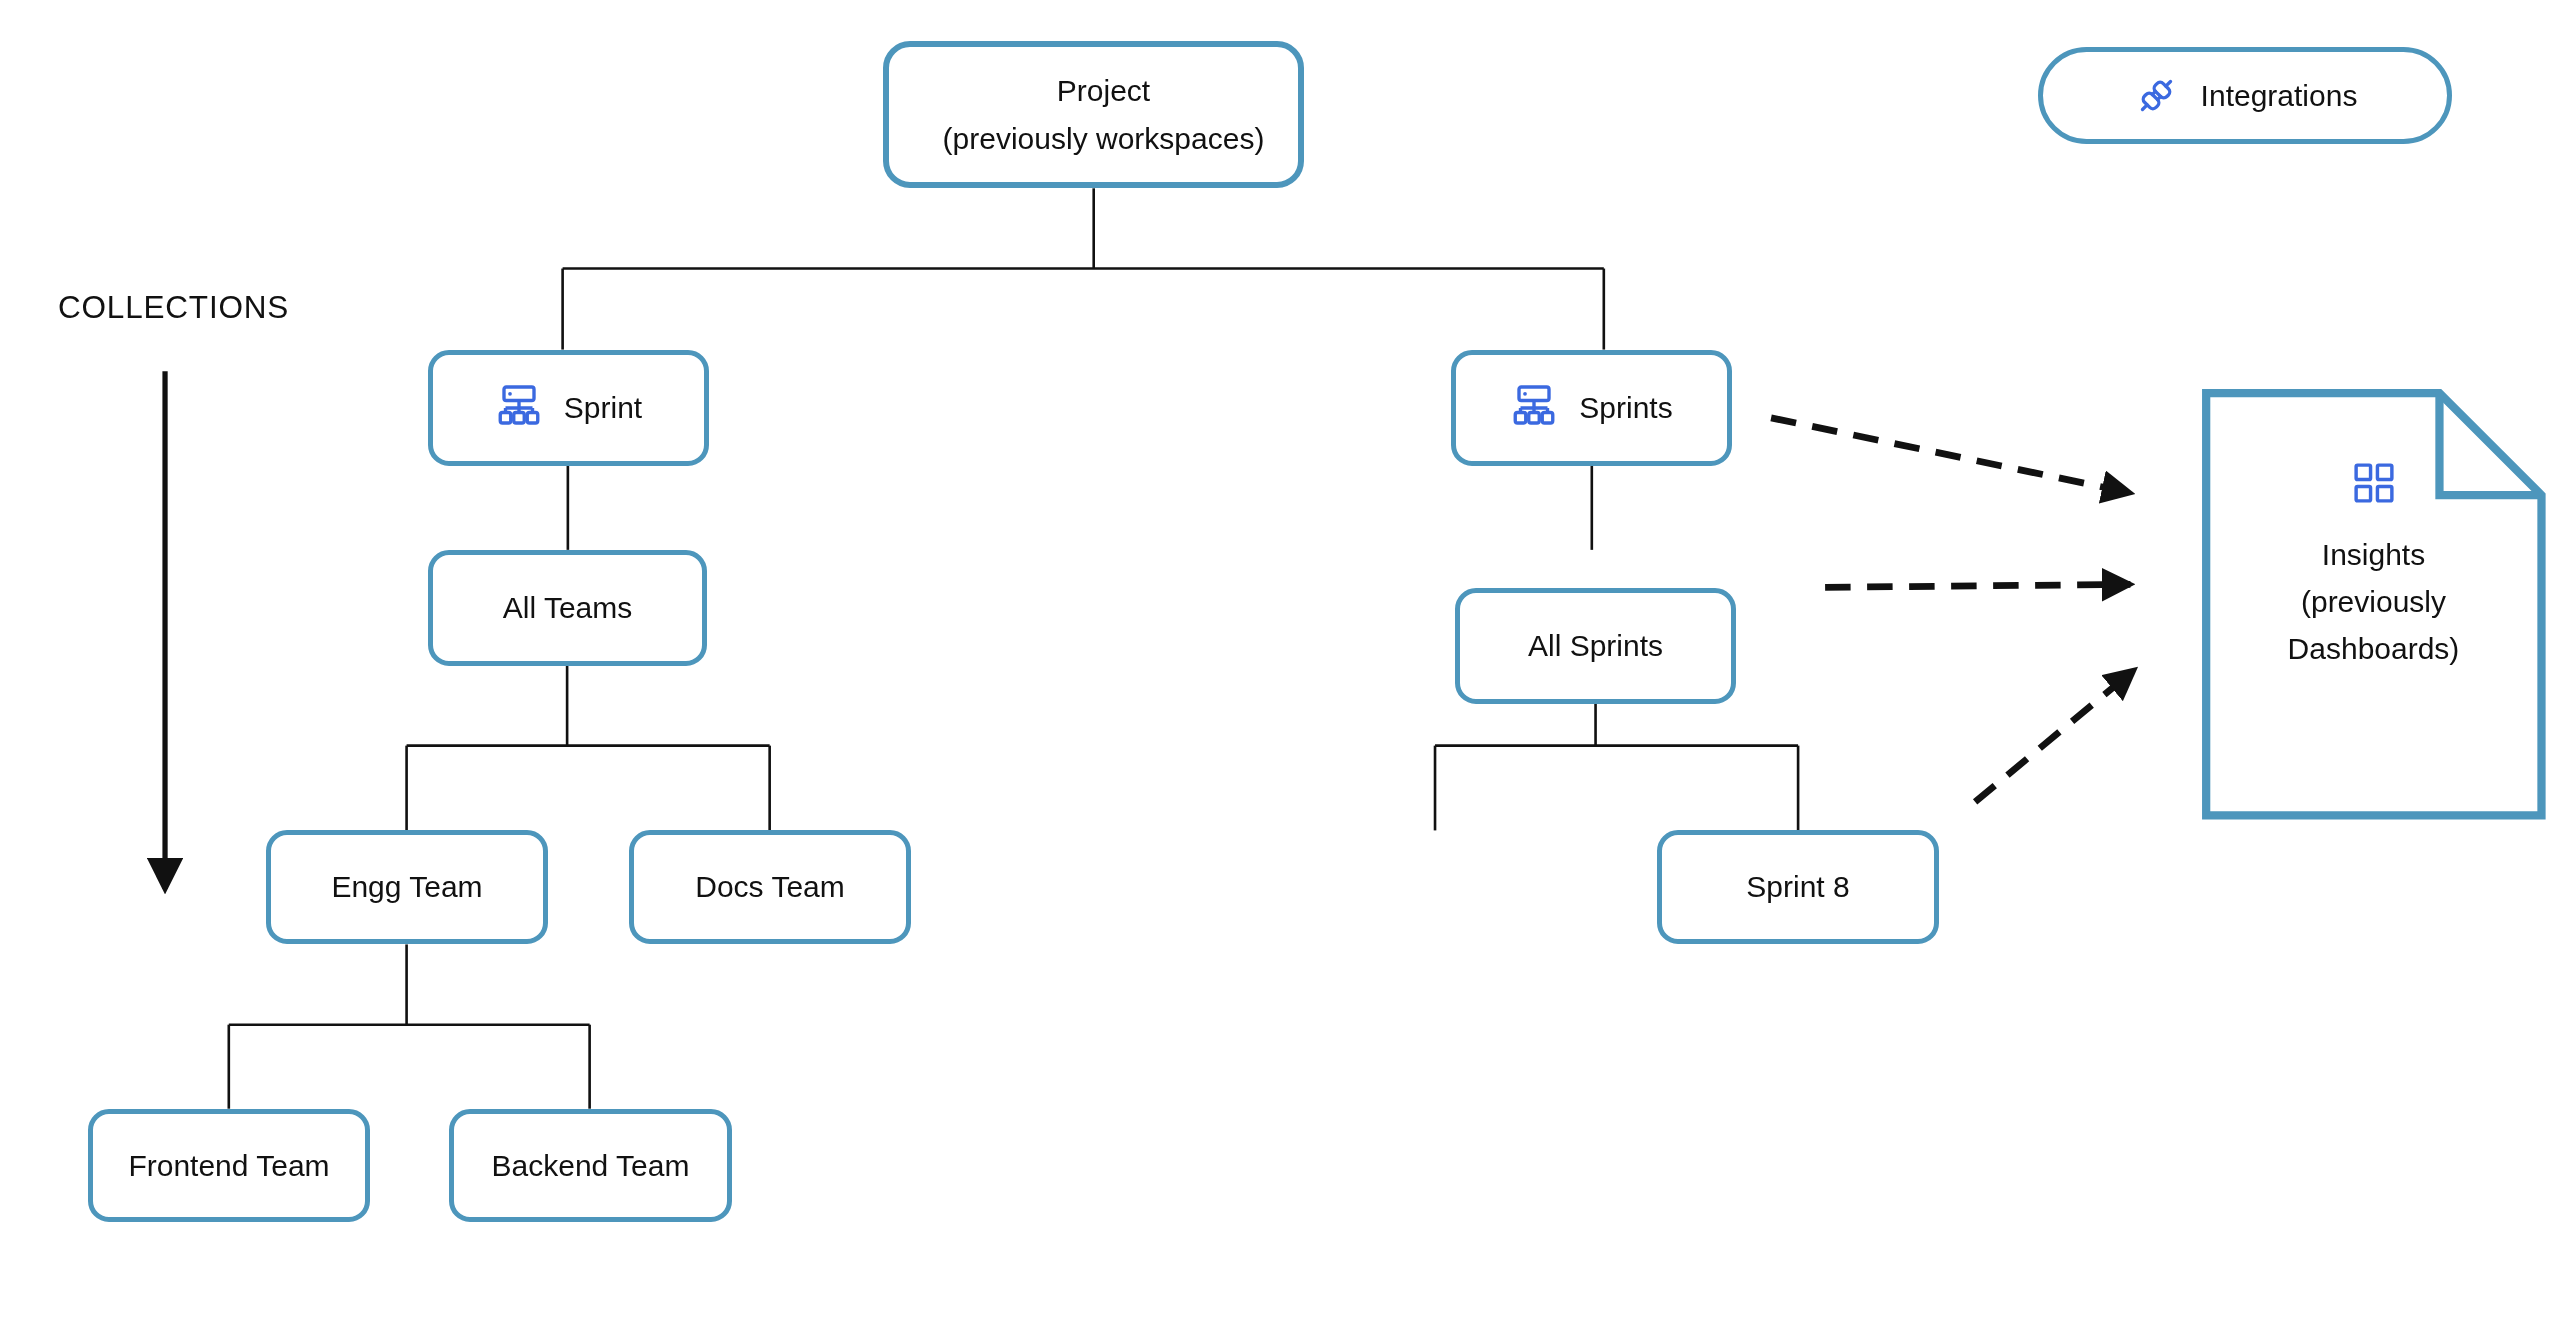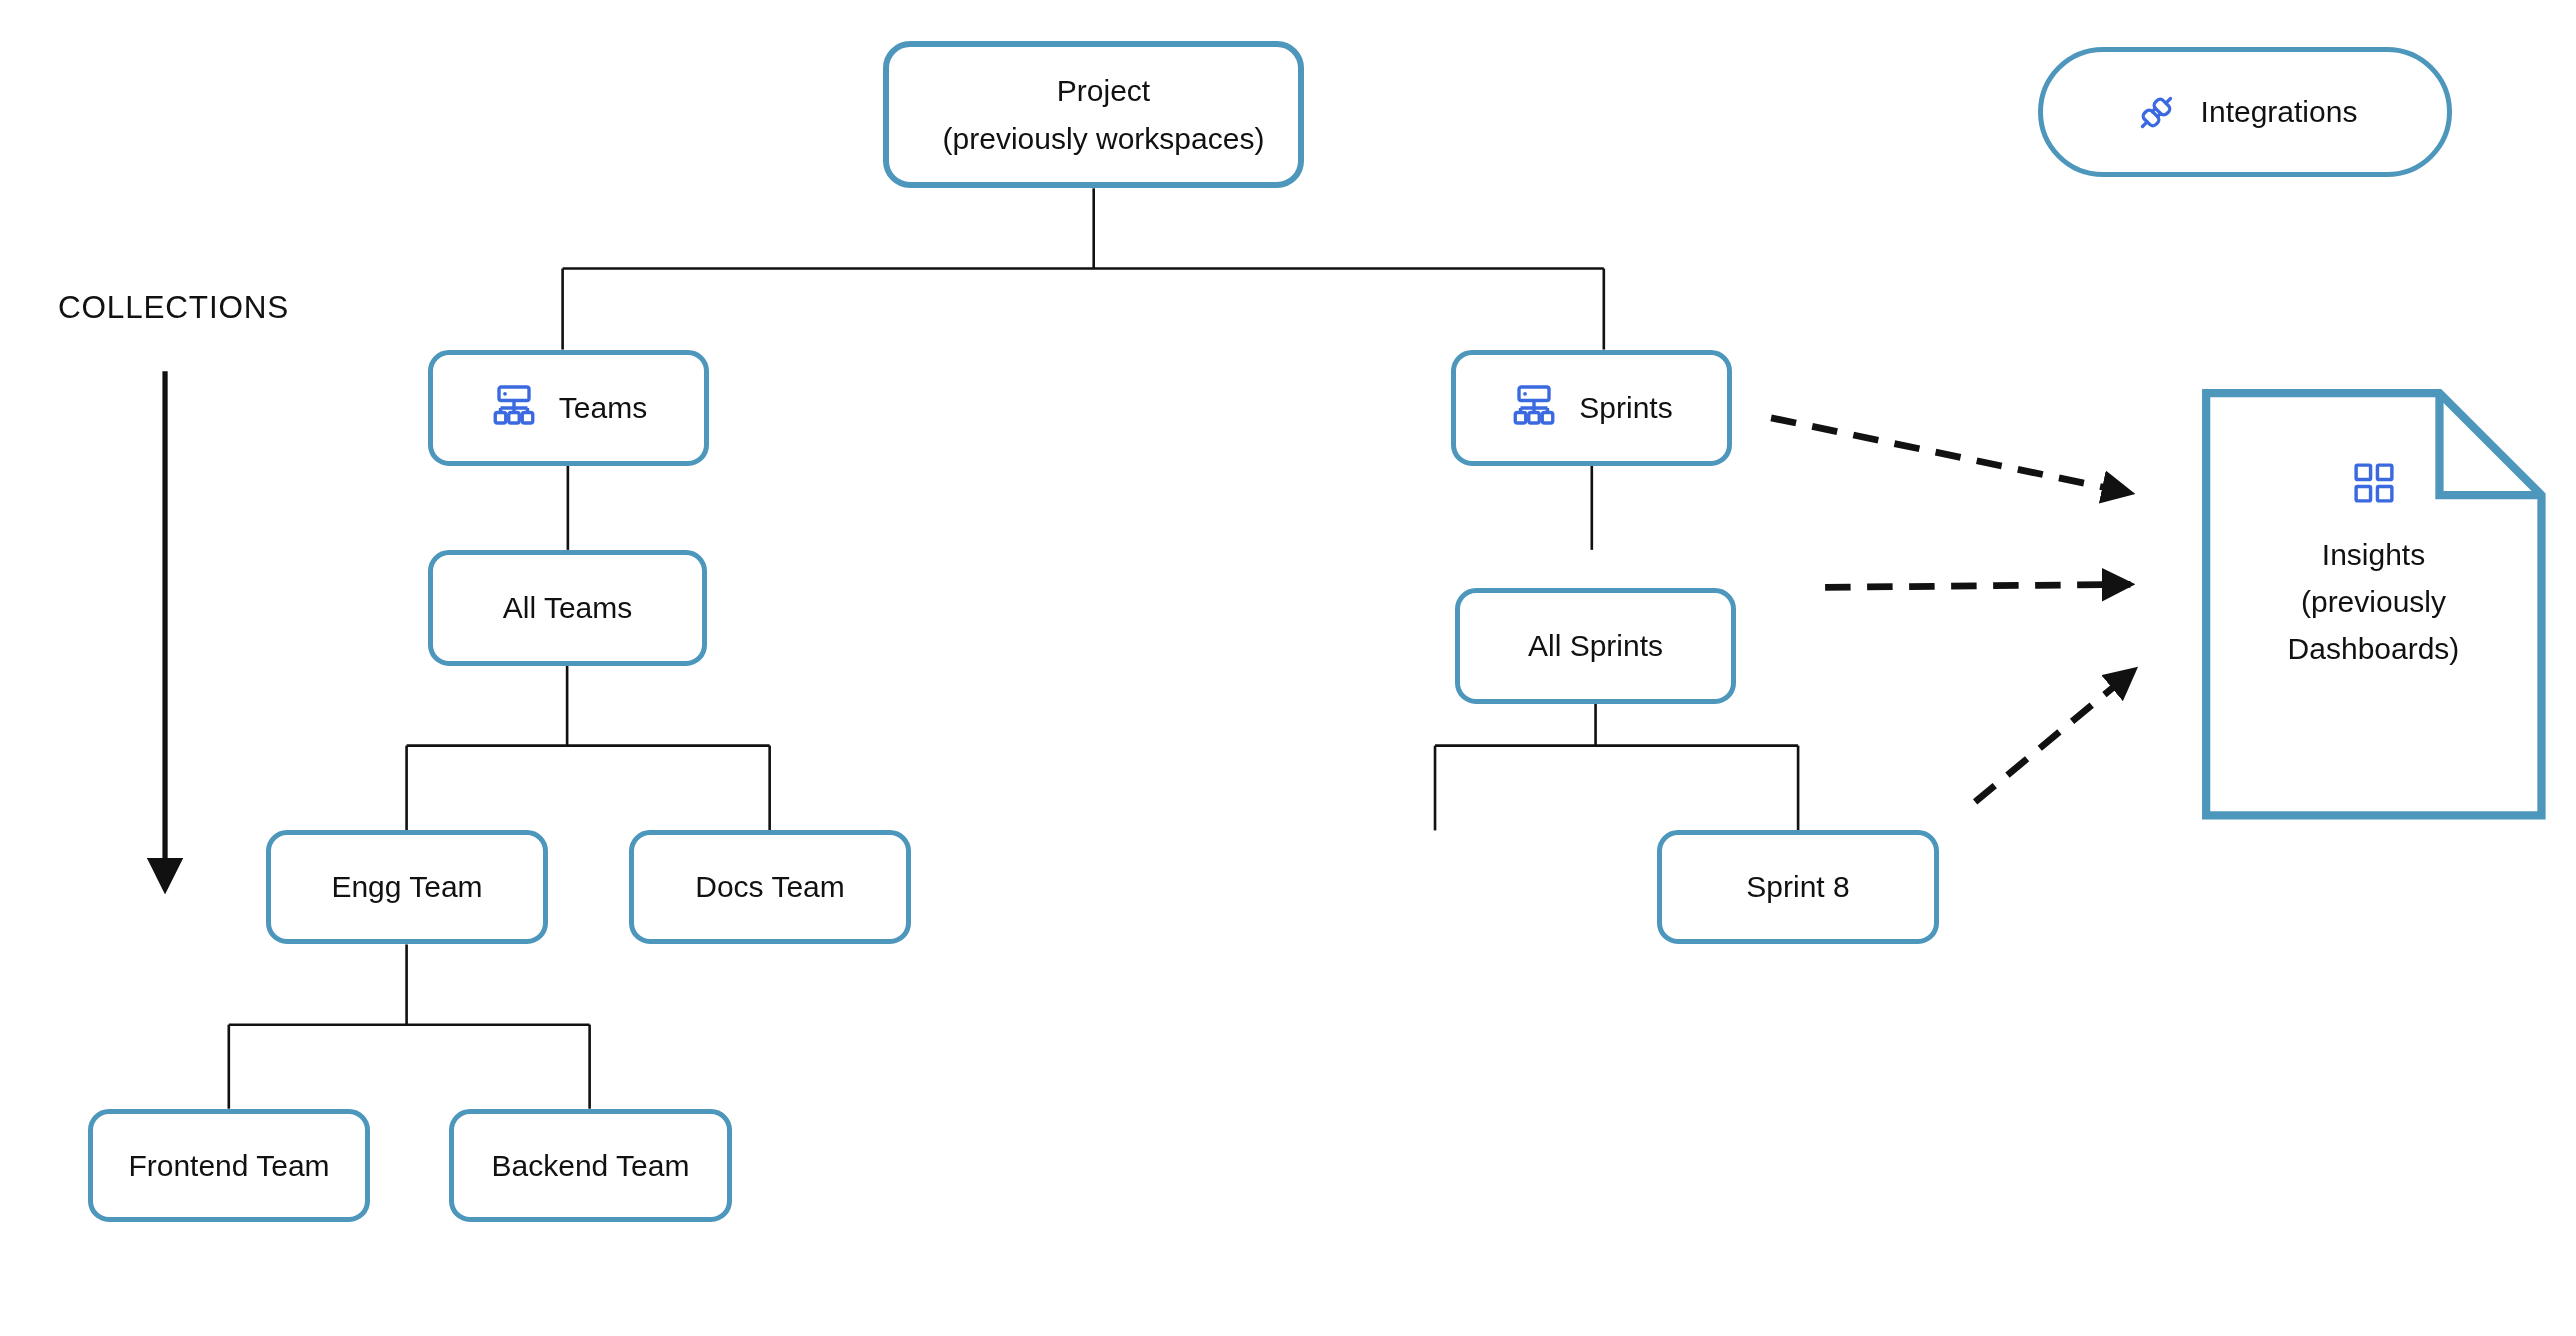--- a/index.html
+++ b/index.html
@@ -123,21 +123,21 @@
 
   <div class="node" style="left:428px;top:350px;width:281px;height:116px;">
     <svg class="icon" width="48" height="48" viewBox="0 0 64 64" fill="none" stroke="#3B69E0" stroke-width="4.5">
       <rect x="12" y="4" width="40" height="18" rx="3"></rect>
       <circle cx="20" cy="13" r="2.5" fill="#3B69E0" stroke="none"></circle>
       <path d="M32 22 V32 M14 32 H50 M14 32 V38 M32 32 V38 M50 32 V38"></path>
       <rect x="7" y="38" width="14" height="14" rx="3"></rect>
       <rect x="25" y="38" width="14" height="14" rx="3"></rect>
       <rect x="43" y="38" width="14" height="14" rx="3"></rect>
     </svg>
-    <span class="node-label">Teams</span>
+    <span class="node-label">Sprint</span>
   </div>
 
   <div class="node" style="left:1451px;top:350px;width:281px;height:116px;">
     <svg class="icon" width="48" height="48" viewBox="0 0 64 64" fill="none" stroke="#3B69E0" stroke-width="4.5">
       <rect x="12" y="4" width="40" height="18" rx="3"></rect>
       <circle cx="20" cy="13" r="2.5" fill="#3B69E0" stroke="none"></circle>
       <path d="M32 22 V32 M14 32 H50 M14 32 V38 M32 32 V38 M50 32 V38"></path>
       <rect x="7" y="38" width="14" height="14" rx="3"></rect>
       <rect x="25" y="38" width="14" height="14" rx="3"></rect>
       <rect x="43" y="38" width="14" height="14" rx="3"></rect>
@@ -167,21 +167,21 @@
   </div>
 
   <div class="node" style="left:88px;top:1109px;width:282px;height:113px;">
     <span class="node-label">Frontend Team</span>
   </div>
 
   <div class="node" style="left:449px;top:1109px;width:283px;height:113px;">
     <span class="node-label">Backend Team</span>
   </div>
 
-  <div class="node pill" style="left:2038px;top:47px;width:414px;height:130px;">
+  <div class="node pill" style="left:2038px;top:47px;width:414px;height:97px;">
     <svg class="icon" width="47" height="47" viewBox="0 0 64 64" fill="none" stroke="#3B69E0" stroke-width="4.5" stroke-linecap="round">
       <g transform="rotate(45 32 32)">
         <path d="M32 5 V14"></path>
         <rect x="21" y="14" width="22" height="15" rx="6"></rect>
         <rect x="21" y="35" width="22" height="15" rx="6"></rect>
         <path d="M27 29 V35 M37 29 V35"></path>
         <path d="M32 50 V59"></path>
       </g>
     </svg>
     <span class="node-label">Integrations</span>

